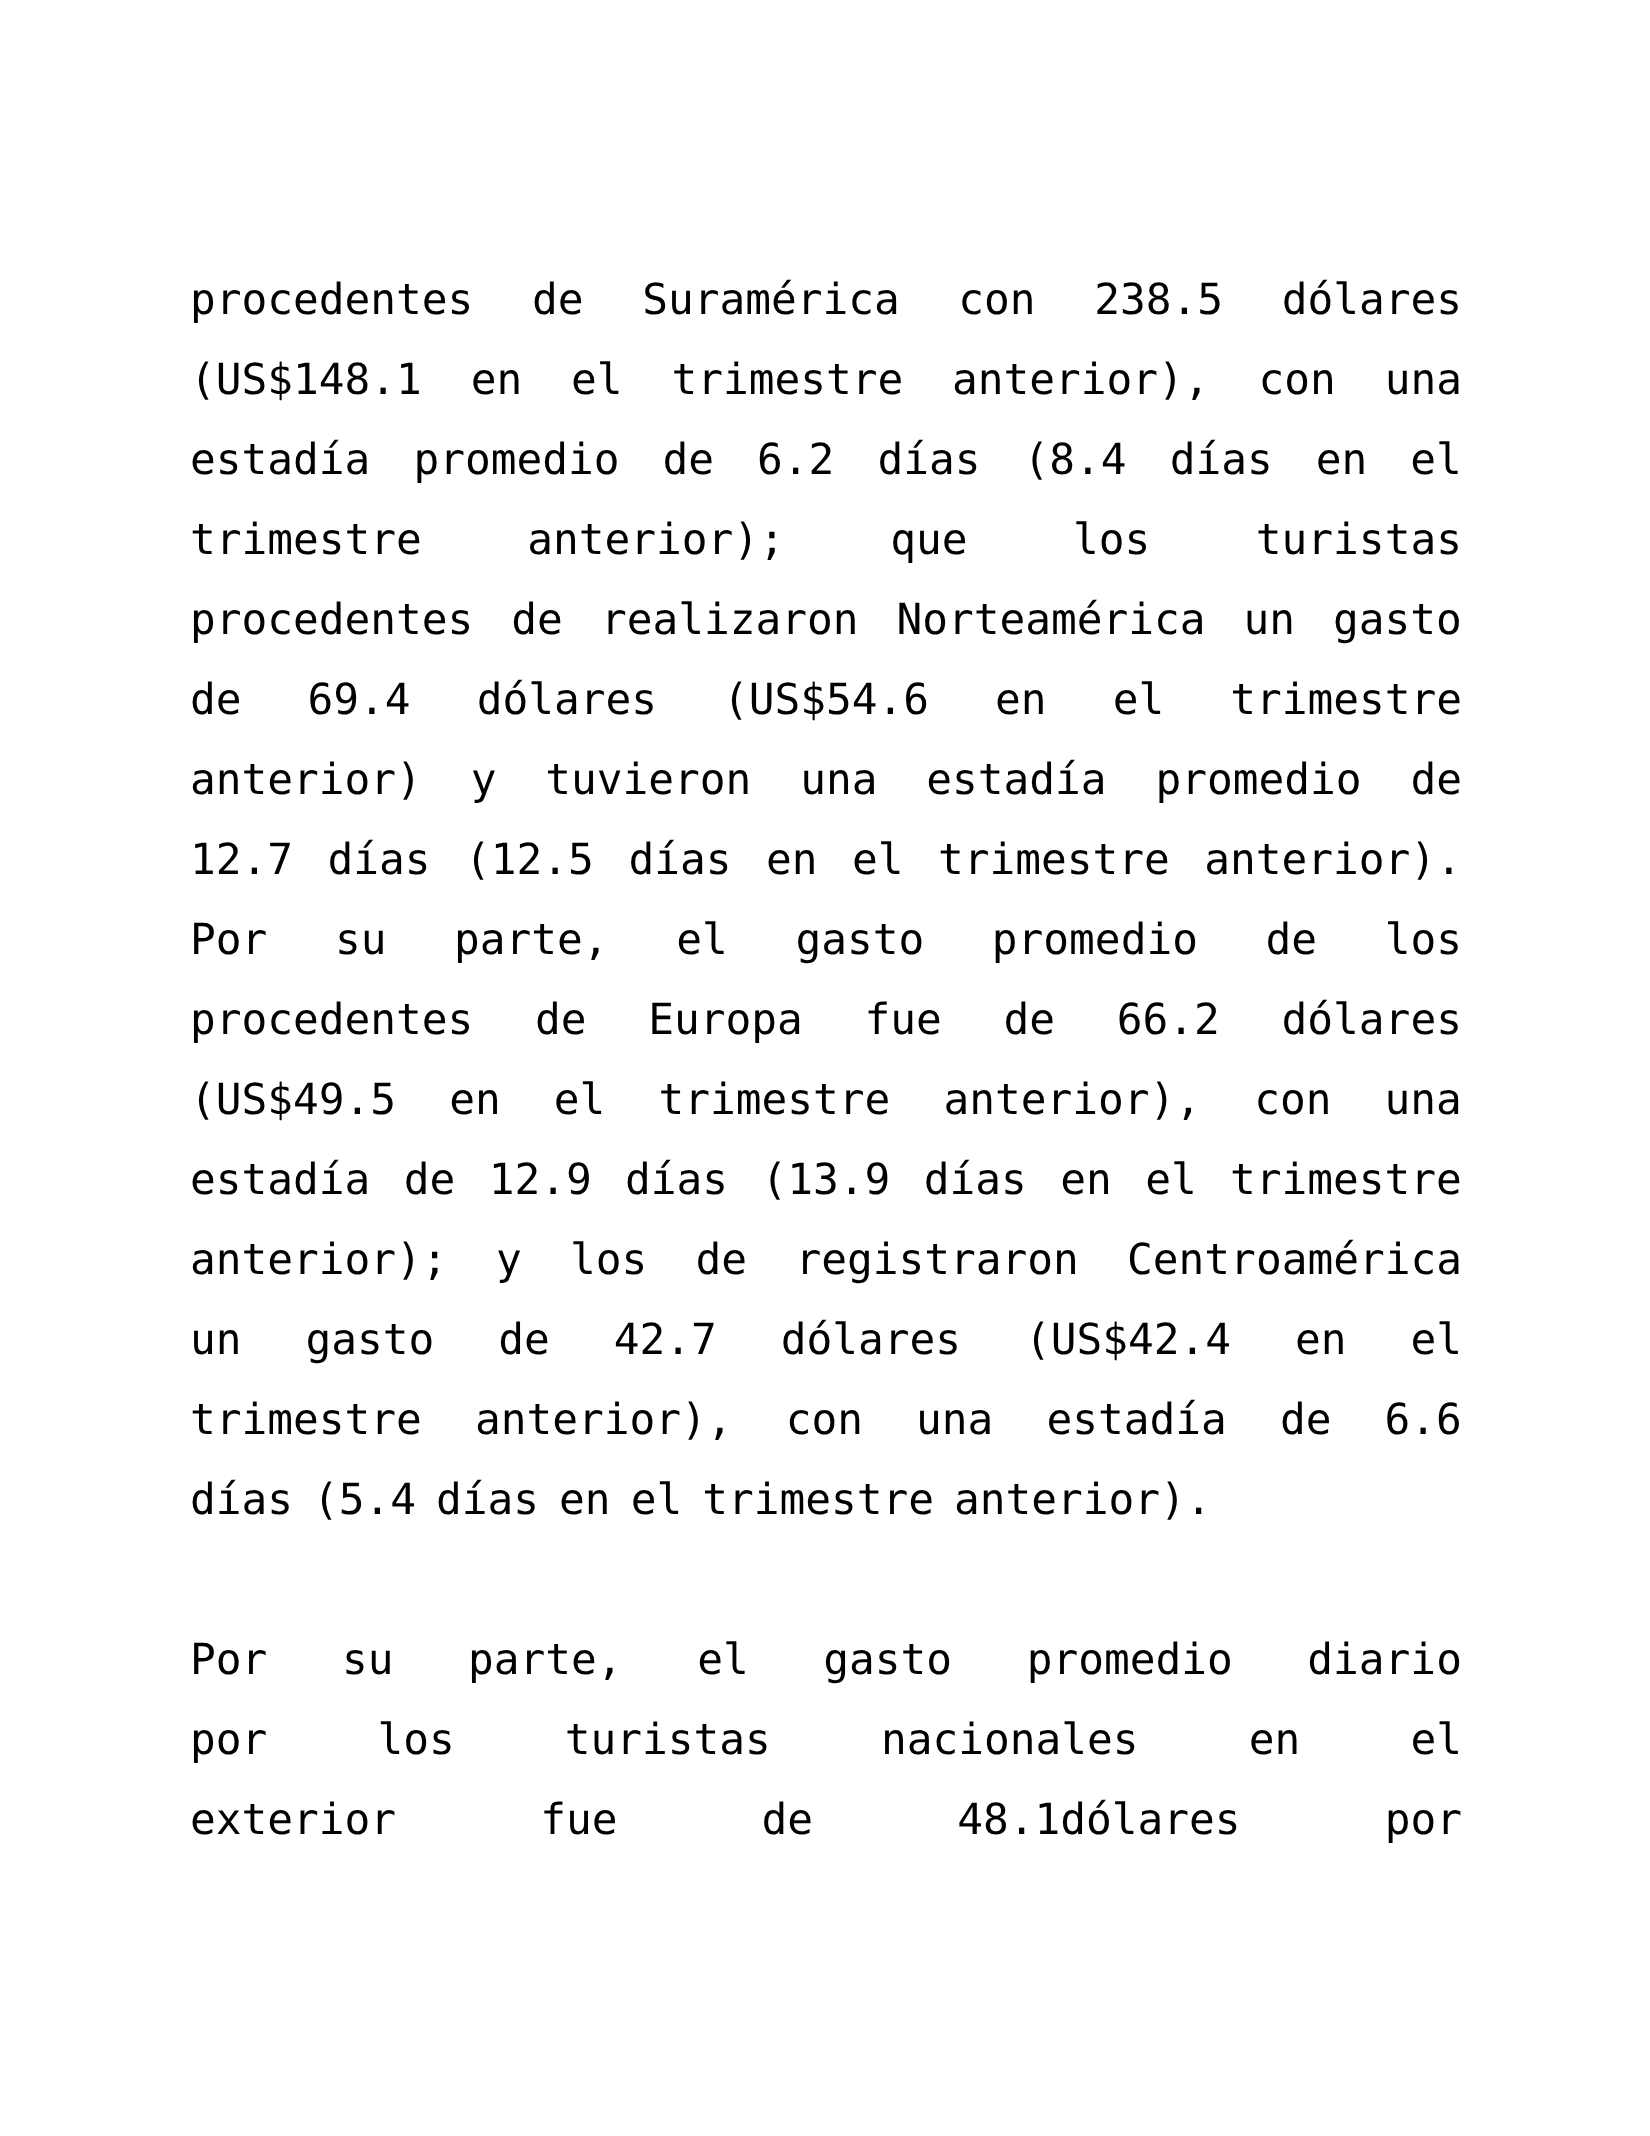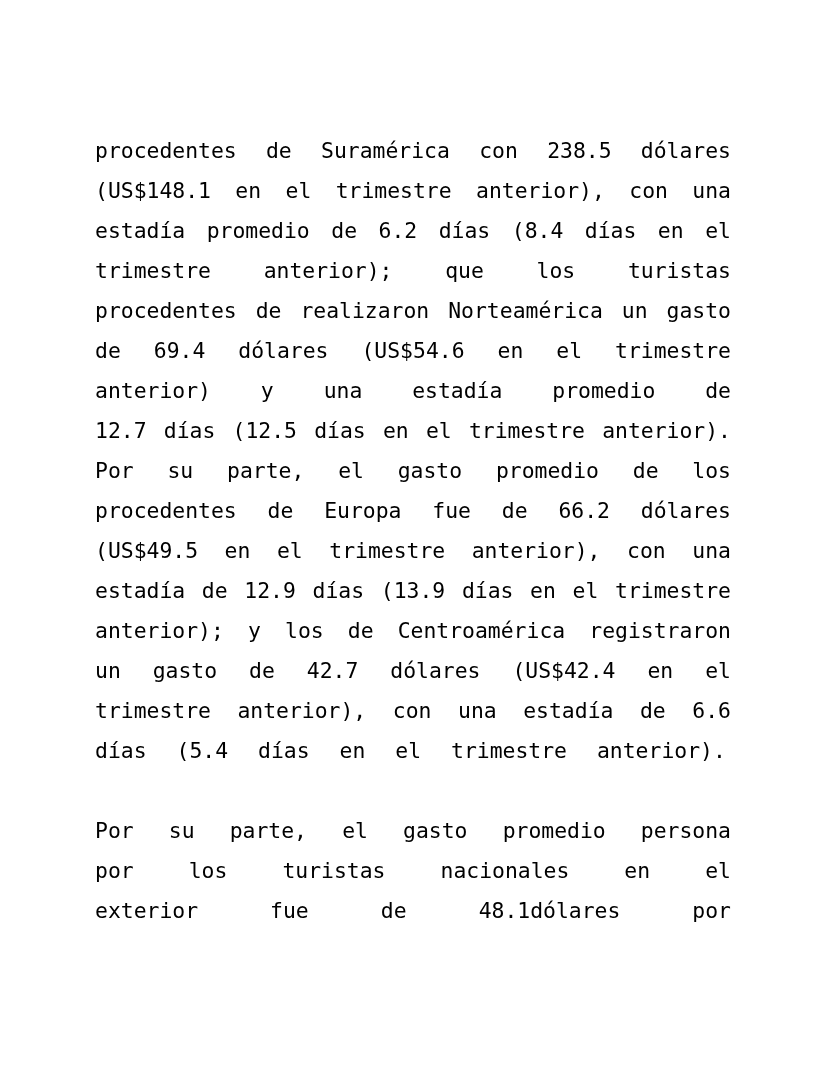--- a/index.html
+++ b/index.html
@@ -57,50 +57,50 @@
   .line.flush {
     justify-content: flex-start;
   }
 
   .line .w {
     display: inline-block;
   }
 
   
   .line.flush .w + .w {
-    margin-left: 30px;
+    margin-left: 10px;
   }
 
   .para-gap {
     height: 40px;
   }
 </style>
 </head>
 <body style="background: rgb(255, 255, 255); color: rgb(0, 0, 0);">
 
 <div id="page">
   <div id="text-column">
       <div class="para">
         <div class="line justify"><span class="w">procedentes</span><span class="w">de</span><span class="w">Suramérica</span><span class="w">con</span><span class="w">238.5</span><span class="w">dólares</span></div>
         <div class="line justify"><span class="w">(US$148.1</span><span class="w">en</span><span class="w">el</span><span class="w">trimestre</span><span class="w">anterior),</span><span class="w">con</span><span class="w">una</span></div>
         <div class="line justify"><span class="w">estadía</span><span class="w">promedio</span><span class="w">de</span><span class="w">6.2</span><span class="w">días</span><span class="w">(8.4</span><span class="w">días</span><span class="w">en</span><span class="w">el</span></div>
         <div class="line justify"><span class="w">trimestre</span><span class="w">anterior);</span><span class="w">que</span><span class="w">los</span><span class="w">turistas</span></div>
         <div class="line justify"><span class="w">procedentes</span><span class="w">de</span><span class="w">realizaron</span><span class="w">Norteamérica</span><span class="w">un</span><span class="w">gasto</span></div>
         <div class="line justify"><span class="w">de</span><span class="w">69.4</span><span class="w">dólares</span><span class="w">(US$54.6</span><span class="w">en</span><span class="w">el</span><span class="w">trimestre</span></div>
-        <div class="line justify"><span class="w">anterior)</span><span class="w">y</span><span class="w">una</span><span class="w">estadía</span><span class="w">promedio</span><span class="w">de</span></div>
+        <div class="line justify"><span class="w">anterior)</span><span class="w">y</span><span class="w">tuvieron</span><span class="w">una</span><span class="w">estadía</span><span class="w">promedio</span><span class="w">de</span></div>
         <div class="line justify"><span class="w">12.7</span><span class="w">días</span><span class="w">(12.5</span><span class="w">días</span><span class="w">en</span><span class="w">el</span><span class="w">trimestre</span><span class="w">anterior).</span></div>
         <div class="line justify"><span class="w">Por</span><span class="w">su</span><span class="w">parte,</span><span class="w">el</span><span class="w">gasto</span><span class="w">promedio</span><span class="w">de</span><span class="w">los</span></div>
         <div class="line justify"><span class="w">procedentes</span><span class="w">de</span><span class="w">Europa</span><span class="w">fue</span><span class="w">de</span><span class="w">66.2</span><span class="w">dólares</span></div>
         <div class="line justify"><span class="w">(US$49.5</span><span class="w">en</span><span class="w">el</span><span class="w">trimestre</span><span class="w">anterior),</span><span class="w">con</span><span class="w">una</span></div>
         <div class="line justify"><span class="w">estadía</span><span class="w">de</span><span class="w">12.9</span><span class="w">días</span><span class="w">(13.9</span><span class="w">días</span><span class="w">en</span><span class="w">el</span><span class="w">trimestre</span></div>
-        <div class="line justify"><span class="w">anterior);</span><span class="w">y</span><span class="w">los</span><span class="w">de</span><span class="w">Centroamérica</span><span class="w">registraron</span></div>
+        <div class="line justify"><span class="w">anterior);</span><span class="w">y</span><span class="w">los</span><span class="w">de</span><span class="w">registraron</span><span class="w">Centroamérica</span></div>
         <div class="line justify"><span class="w">un</span><span class="w">gasto</span><span class="w">de</span><span class="w">42.7</span><span class="w">dólares</span><span class="w">(US$42.4</span><span class="w">en</span><span class="w">el</span></div>
         <div class="line justify"><span class="w">trimestre</span><span class="w">anterior),</span><span class="w">con</span><span class="w">una</span><span class="w">estadía</span><span class="w">de</span><span class="w">6.6</span></div>
         <div class="line flush"><span class="w">días</span><span class="w">(5.4</span><span class="w">días</span><span class="w">en</span><span class="w">el</span><span class="w">trimestre</span><span class="w">anterior).</span></div>
       </div>
       <div class="para-gap"></div>
       <div class="para">
-        <div class="line justify"><span class="w">Por</span><span class="w">su</span><span class="w">parte,</span><span class="w">el</span><span class="w">gasto</span><span class="w">promedio</span><span class="w">persona</span></div>
+        <div class="line justify"><span class="w">Por</span><span class="w">su</span><span class="w">parte,</span><span class="w">el</span><span class="w">gasto</span><span class="w">promedio</span><span class="w">diario</span></div>
         <div class="line justify"><span class="w">por</span><span class="w">los</span><span class="w">turistas</span><span class="w">nacionales</span><span class="w">en</span><span class="w">el</span></div>
         <div class="line justify"><span class="w">exterior</span><span class="w">fue</span><span class="w">de</span><span class="w">48.1dólares</span><span class="w">por</span></div>
       </div>
     </div>
 </div>
 
 </body></html>

